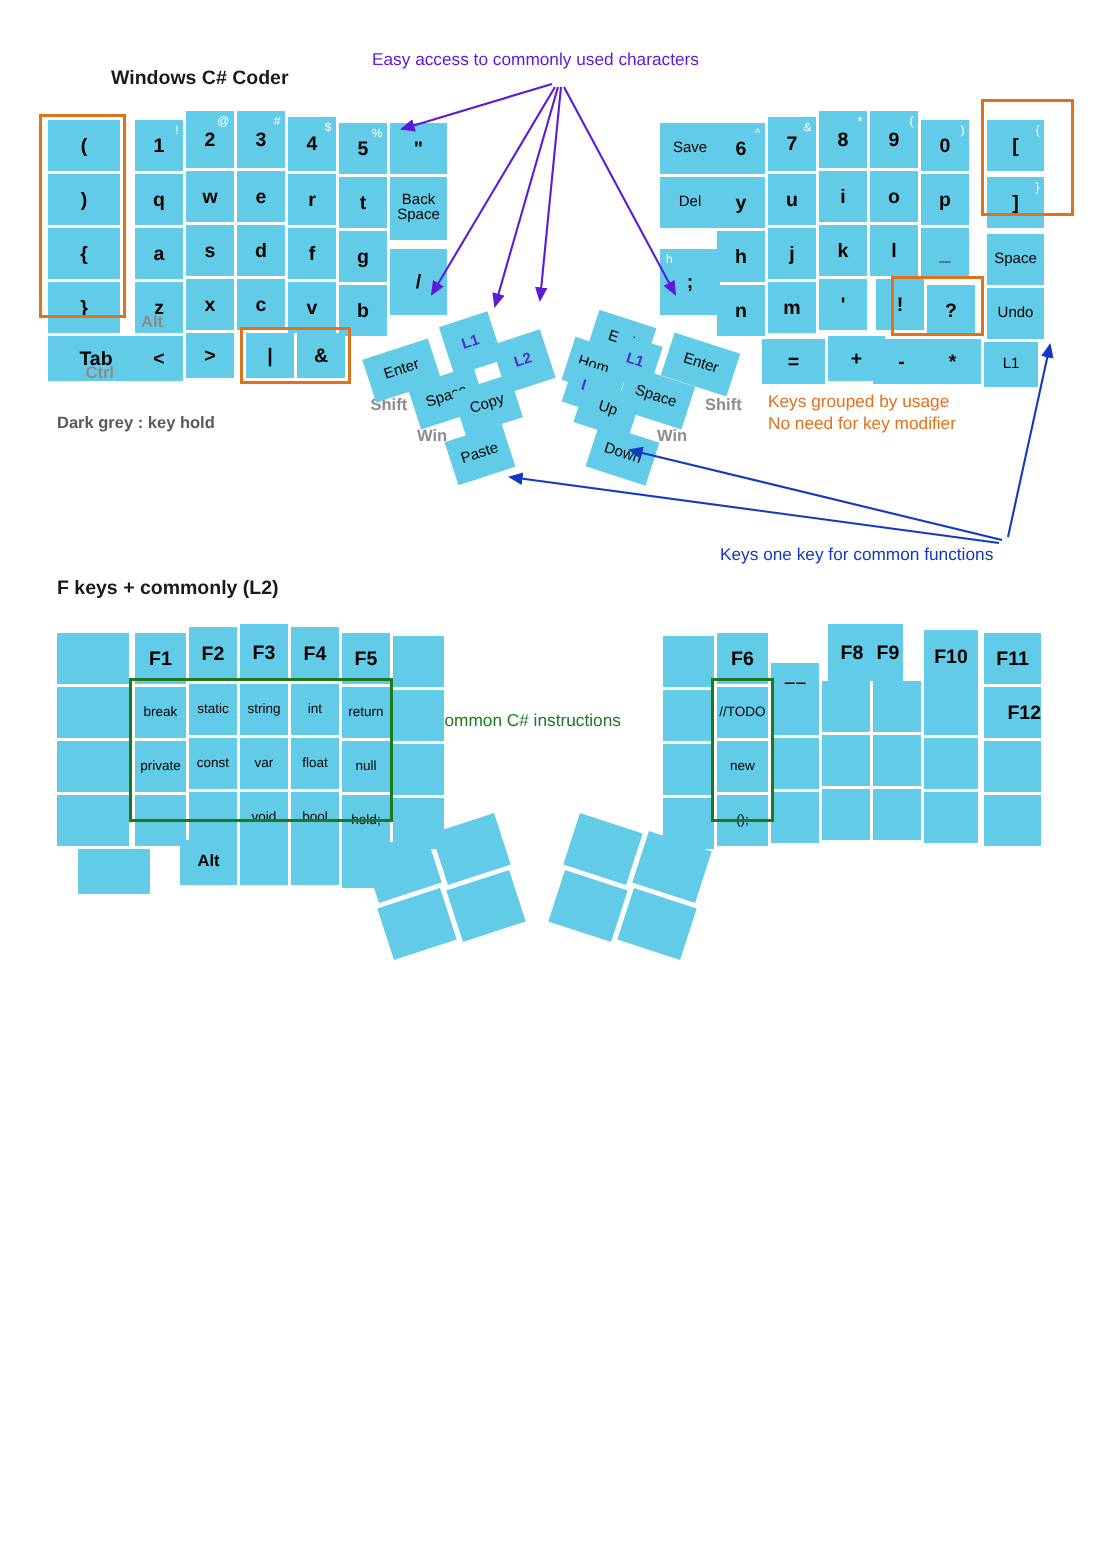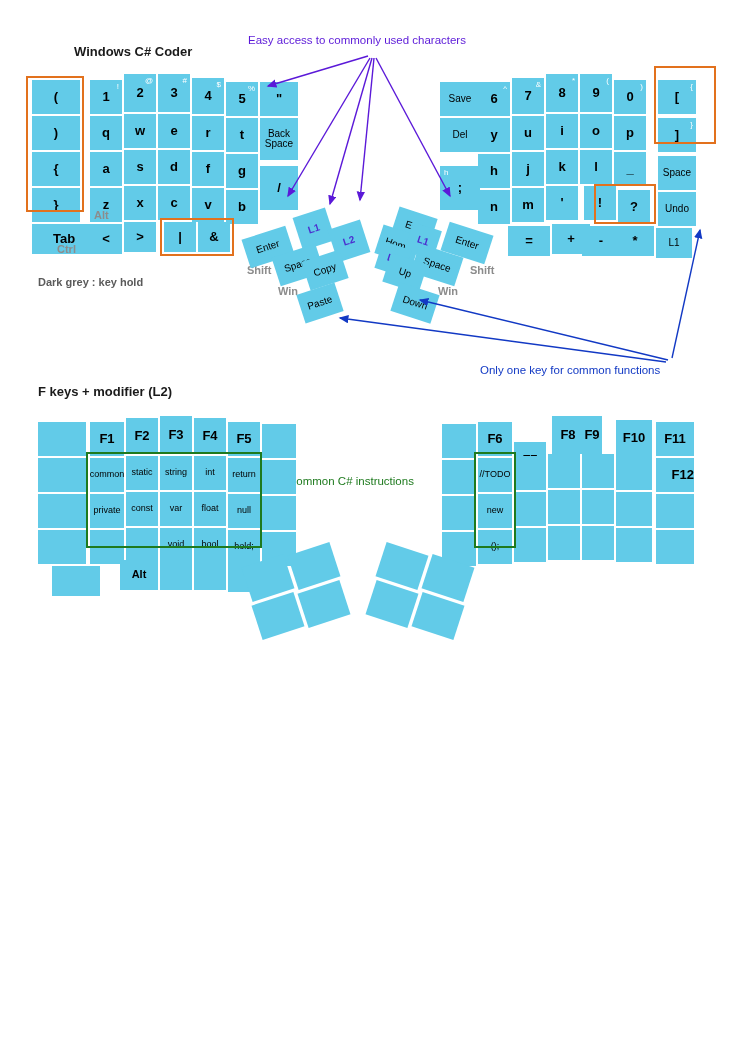--- a/index.html
+++ b/index.html
@@ -88,23 +88,25 @@
     pointer-events: none;
   }
 </style>
 </head>
 <body>
 
 <div class="canvas">
 
   <div class="title" style="left:38px; top:44px;margin-left:36px;">Windows C# Coder</div>
   <div class="note purple" style="left:248px; top:34px;">Easy access to commonly used characters</div>
-  <div class="note blue" style="left:480px; top:364px;">Only one key for common functions</div>
+  <div class="note orange" style="left:512px; top:261px; line-height:1.3;">Keys grouped by usage
+No need for key modifier</div>
+  <div class="note blue" style="left:480px; top:364px;">Keys one key for common functions</div>
   <div class="note grey" style="left:38px; top:276px;">Dark grey : key hold</div>
-  <div class="title" style="left:38px; top:384px;">F keys + modifier (L2)</div>
+  <div class="title" style="left:38px; top:384px;">F keys + commonly (L2)</div>
   <div class="note green" style="left:288px; top:475px;">Common C# instructions</div>
 
   <div class="key b" style="left:32px; top:80px; width:48px; height:34px;">
       <span class="lbl">(</span>
     </div>
   <div class="key b" style="left:32px; top:116px; width:48px; height:34px;">
       <span class="lbl">)</span>
     </div>
   <div class="key b" style="left:32px; top:152px; width:48px; height:34px;">
       <span class="lbl">{</span>
@@ -392,21 +394,21 @@
     </div>
   <div class="key b" style="left:194px; top:418px; width:32px; height:36px;">
       <span class="lbl">F4</span>
     </div>
   <div class="key b" style="left:228px; top:422px; width:32px; height:34px;">
       <span class="lbl">F5</span>
     </div>
   <div class="key" style="left:262px; top:424px; width:34px; height:34px;"></div>
 
   <div class="key xs" style="left:90px; top:458px; width:34px; height:34px;">
-      <span class="lbl">common</span>
+      <span class="lbl">break</span>
     </div>
   <div class="key xs" style="left:126px; top:456px; width:32px; height:34px;">
       <span class="lbl">static</span>
     </div>
   <div class="key xs" style="left:160px; top:456px; width:32px; height:34px;">
       <span class="lbl">string</span>
     </div>
   <div class="key xs" style="left:194px; top:456px; width:32px; height:34px;">
       <span class="lbl">int</span>
     </div>

